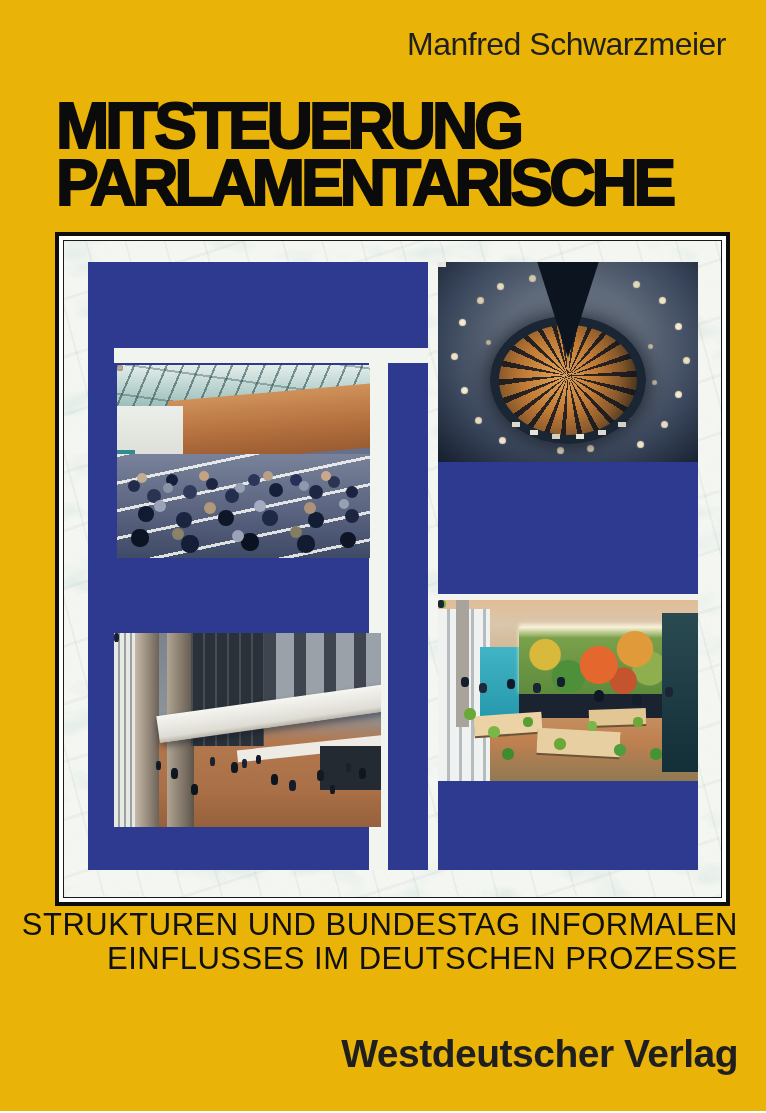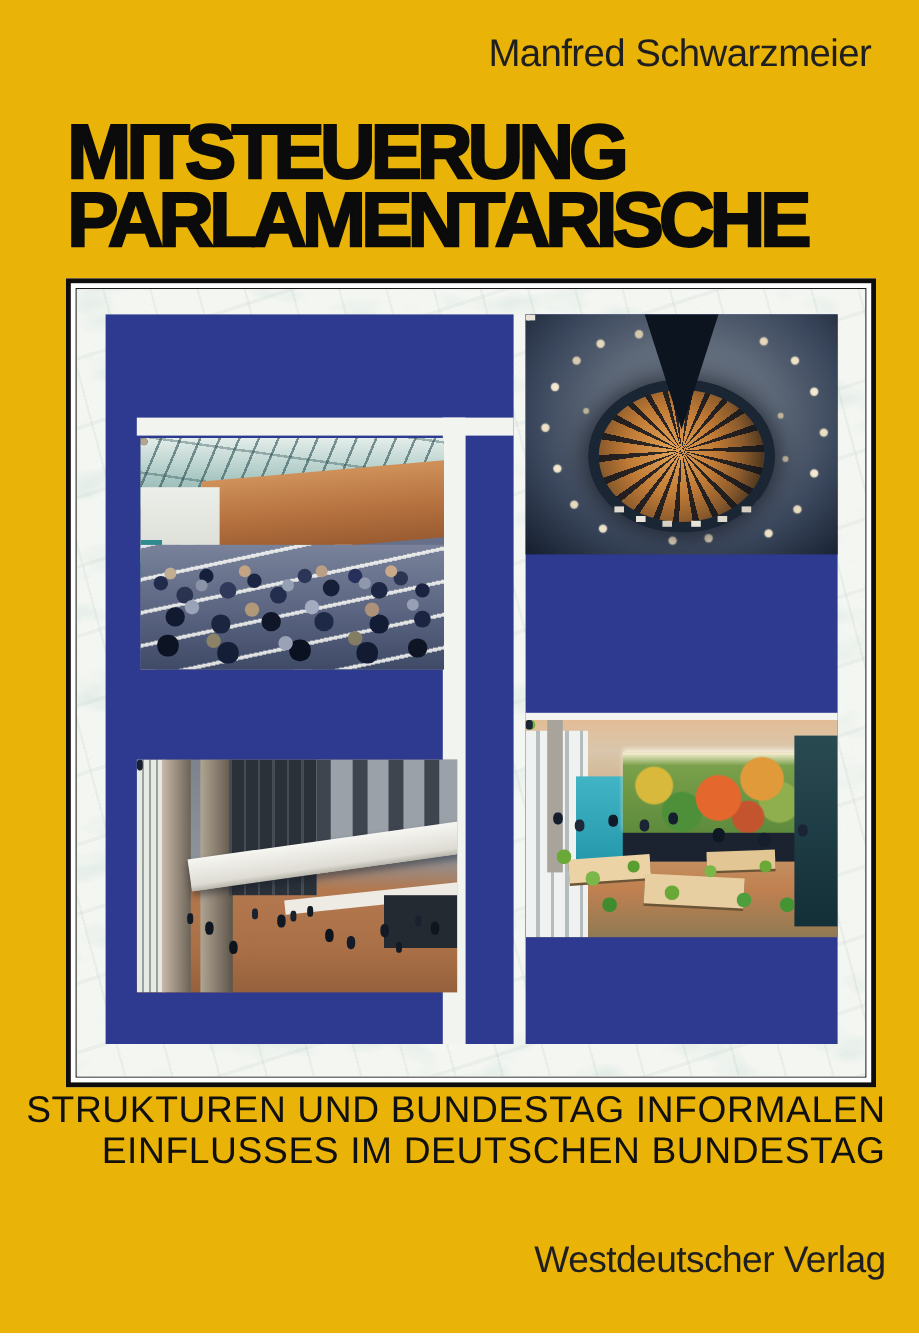--- a/index.html
+++ b/index.html
@@ -8,21 +8,21 @@
 
   
   .author{position:absolute;top:26px;left:0;right:40px;text-align:right;
           font-size:32px;letter-spacing:-0.5px;color:#1f1f1f;font-weight:400;}
   .title{position:absolute;left:56px;top:98px;width:700px;
          font-size:64px;line-height:57px;font-weight:700;letter-spacing:-4px;
          color:#0b0b0b;-webkit-text-stroke:2px #0b0b0b;}
   .subtitle{position:absolute;left:0;right:28px;top:908px;text-align:right;
             font-size:31px;line-height:34px;letter-spacing:0.5px;color:#101010;font-weight:400;}
   .publisher{position:absolute;left:0;right:28px;top:1032px;text-align:right;
-             font-size:31px;letter-spacing:-0.5px;color:#1f1f1f;font-weight:400;}
+             font-size:39px;letter-spacing:-0.5px;color:#1f1f1f;font-weight:700;}
 
   
   .frame{position:absolute;left:55px;top:232px;width:675px;height:674px;
          border:4px solid #0d0d0d;background:#ffffff;box-sizing:border-box;}
   .frame-inner{position:absolute;left:4px;top:4px;right:4px;bottom:4px;border:1px solid #1a1a1a;}
   .marble{position:absolute;left:0;top:0;width:100%;height:100%;background:#f3f5f1;}
   .marble svg{position:absolute;left:0;top:0;}
   .marble-overlay{position:absolute;inset:0;
     background:
       repeating-linear-gradient(75deg, rgba(140,170,155,0.10) 0 2px, rgba(0,0,0,0) 2px 38px),
@@ -231,18 +231,18 @@
     <div class="ph p4-right"></div>
     <div class="ph p4-table1"></div>
     <div class="ph p4-table2"></div>
     <div class="ph p4-table3"></div>
     <div class="dots p4-chairs"></div>
     <div class="dots p4-fig"></div>
   </div>
 
   <div class="subtitle">
     <div>STRUKTUREN UND BUNDESTAG INFORMALEN</div>
-    <div>EINFLUSSES IM DEUTSCHEN BUNDESTAG</div>
+    <div>EINFLUSSES IM DEUTSCHEN PROZESSE</div>
   </div>
 
   <div class="publisher">Westdeutscher Verlag</div>
 
 </div>
 
 </body></html>

